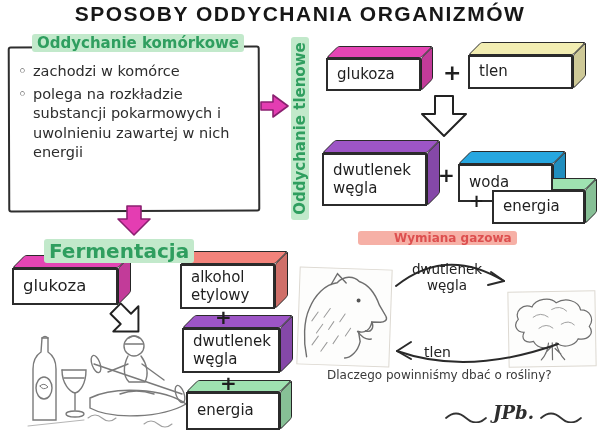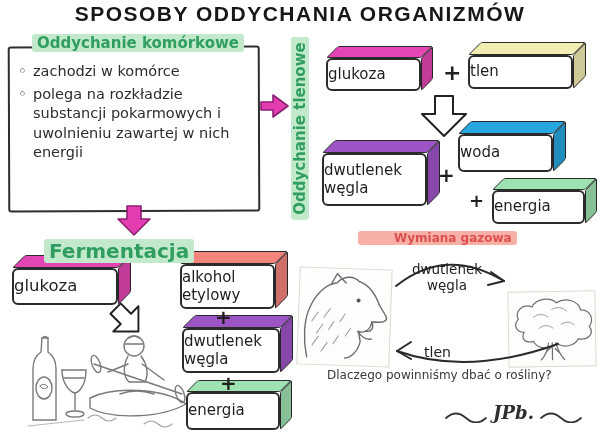--- a/index.html
+++ b/index.html
@@ -23,22 +23,22 @@
            transform:rotate(-90deg);transform-origin:0 0;
            display:flex;align-items:center;justify-content:center}
 
   .b3d{position:absolute}
   .b3d .face-top{position:absolute;left:0;top:calc(-1 * var(--d));width:100%;height:var(--d);
                  background:var(--c);border:1.5px solid #2b2b2b;border-radius:2px;
                  transform:skewX(-45deg);transform-origin:0 100%;z-index:1}
   .b3d .face-side{position:absolute;top:0;right:calc(-1 * var(--d));width:var(--d);height:100%;
                   background:var(--c);filter:brightness(.85);border:1.5px solid #2b2b2b;border-radius:2px;
                   transform:skewY(-45deg);transform-origin:0 0;z-index:1}
-  .b3d .front{position:absolute;inset:0;background:#fff;border:2px solid #2b2b2b;border-radius:6px;
-              display:flex;align-items:center;padding:2px 0;font-size:15px;color:#1f1f1f;
+  .b3d .front{position:absolute;inset:0;background:#fff;border:2px solid #2b2b2b;border-radius:0;
+              display:flex;align-items:center;padding:2px 9px;font-size:15px;color:#1f1f1f;
               line-height:1.15;z-index:2}
   .b3d.big .front{font-size:16.5px}
 
   .plus{position:absolute;font-size:20px;font-weight:600;color:#1f1f1f;z-index:4}
 
   .arrow{position:absolute;z-index:4}
 
   .heading-label{position:absolute;z-index:4}
 
   .sketch-frame{position:absolute;border:1px solid #ddd9d2;background:#fdfdfc;z-index:1;
@@ -106,21 +106,21 @@
   <div class="b3d" style="left: 322px; top: 153px; width: 105px; height: 53px; --d: 13px; --c: #9d55c6;">
     <div class="face-top"></div>
     <div class="face-side"></div>
     <div class="front">
         <span>dwutlenek węgla</span>
       </div>
   </div>
 
   <div class="plus" style="left:438px;top:163px">+</div>
 
-  <div class="b3d" style="left: 458px; top: 134px; width: 95px; height: 38px; --d: 13px; --c: #27a7e0;">
+  <div class="b3d" style="left: 458px; top: 164px; width: 95px; height: 38px; --d: 13px; --c: #27a7e0;">
     <div class="face-top"></div>
     <div class="face-side"></div>
     <div class="front">
         <span>woda</span>
       </div>
   </div>
 
   <div class="plus" style="left:469px;top:190px;font-size:18px">+</div>
 
   <div class="b3d" style="left: 492px; top: 190px; width: 93px; height: 34px; --d: 12px; --c: #9fe2b1;">

